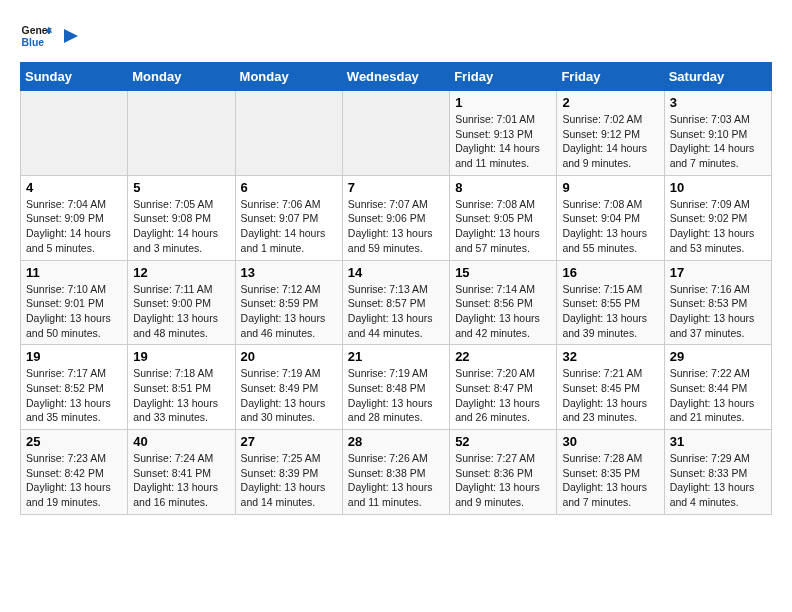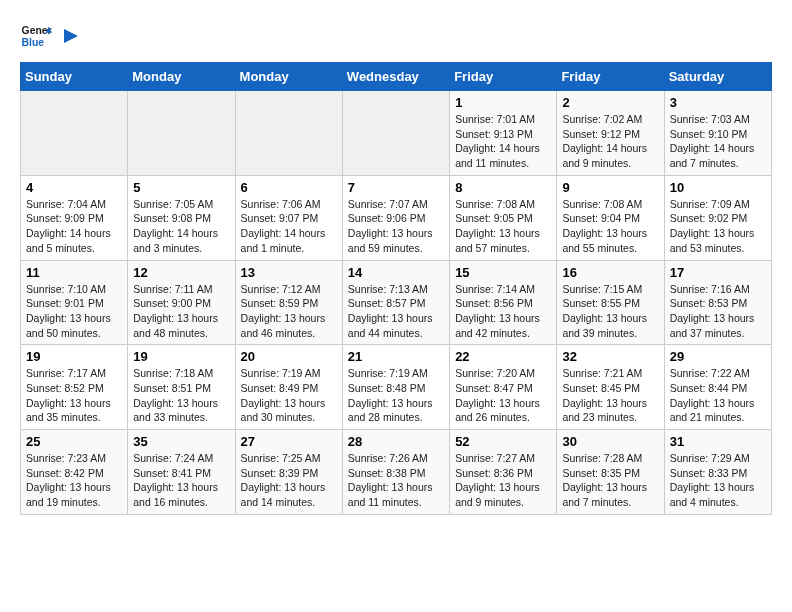--- a/index.html
+++ b/index.html
@@ -228,21 +228,21 @@
           <span class="day-num">29</span>
           <div class="day-info">Sunrise: 7:22 AM<br>Sunset: 8:44 PM<br>Daylight: 13 hours and 21 minutes.</div>
         </td>
       </tr>
       <tr>
         <td>
           <span class="day-num">25</span>
           <div class="day-info">Sunrise: 7:23 AM<br>Sunset: 8:42 PM<br>Daylight: 13 hours and 19 minutes.</div>
         </td>
         <td>
-          <span class="day-num">35</span>
+          <span class="day-num">40</span>
           <div class="day-info">Sunrise: 7:24 AM<br>Sunset: 8:41 PM<br>Daylight: 13 hours and 16 minutes.</div>
         </td>
         <td>
           <span class="day-num">27</span>
           <div class="day-info">Sunrise: 7:25 AM<br>Sunset: 8:39 PM<br>Daylight: 13 hours and 14 minutes.</div>
         </td>
         <td>
           <span class="day-num">28</span>
           <div class="day-info">Sunrise: 7:26 AM<br>Sunset: 8:38 PM<br>Daylight: 13 hours and 11 minutes.</div>
         </td>

